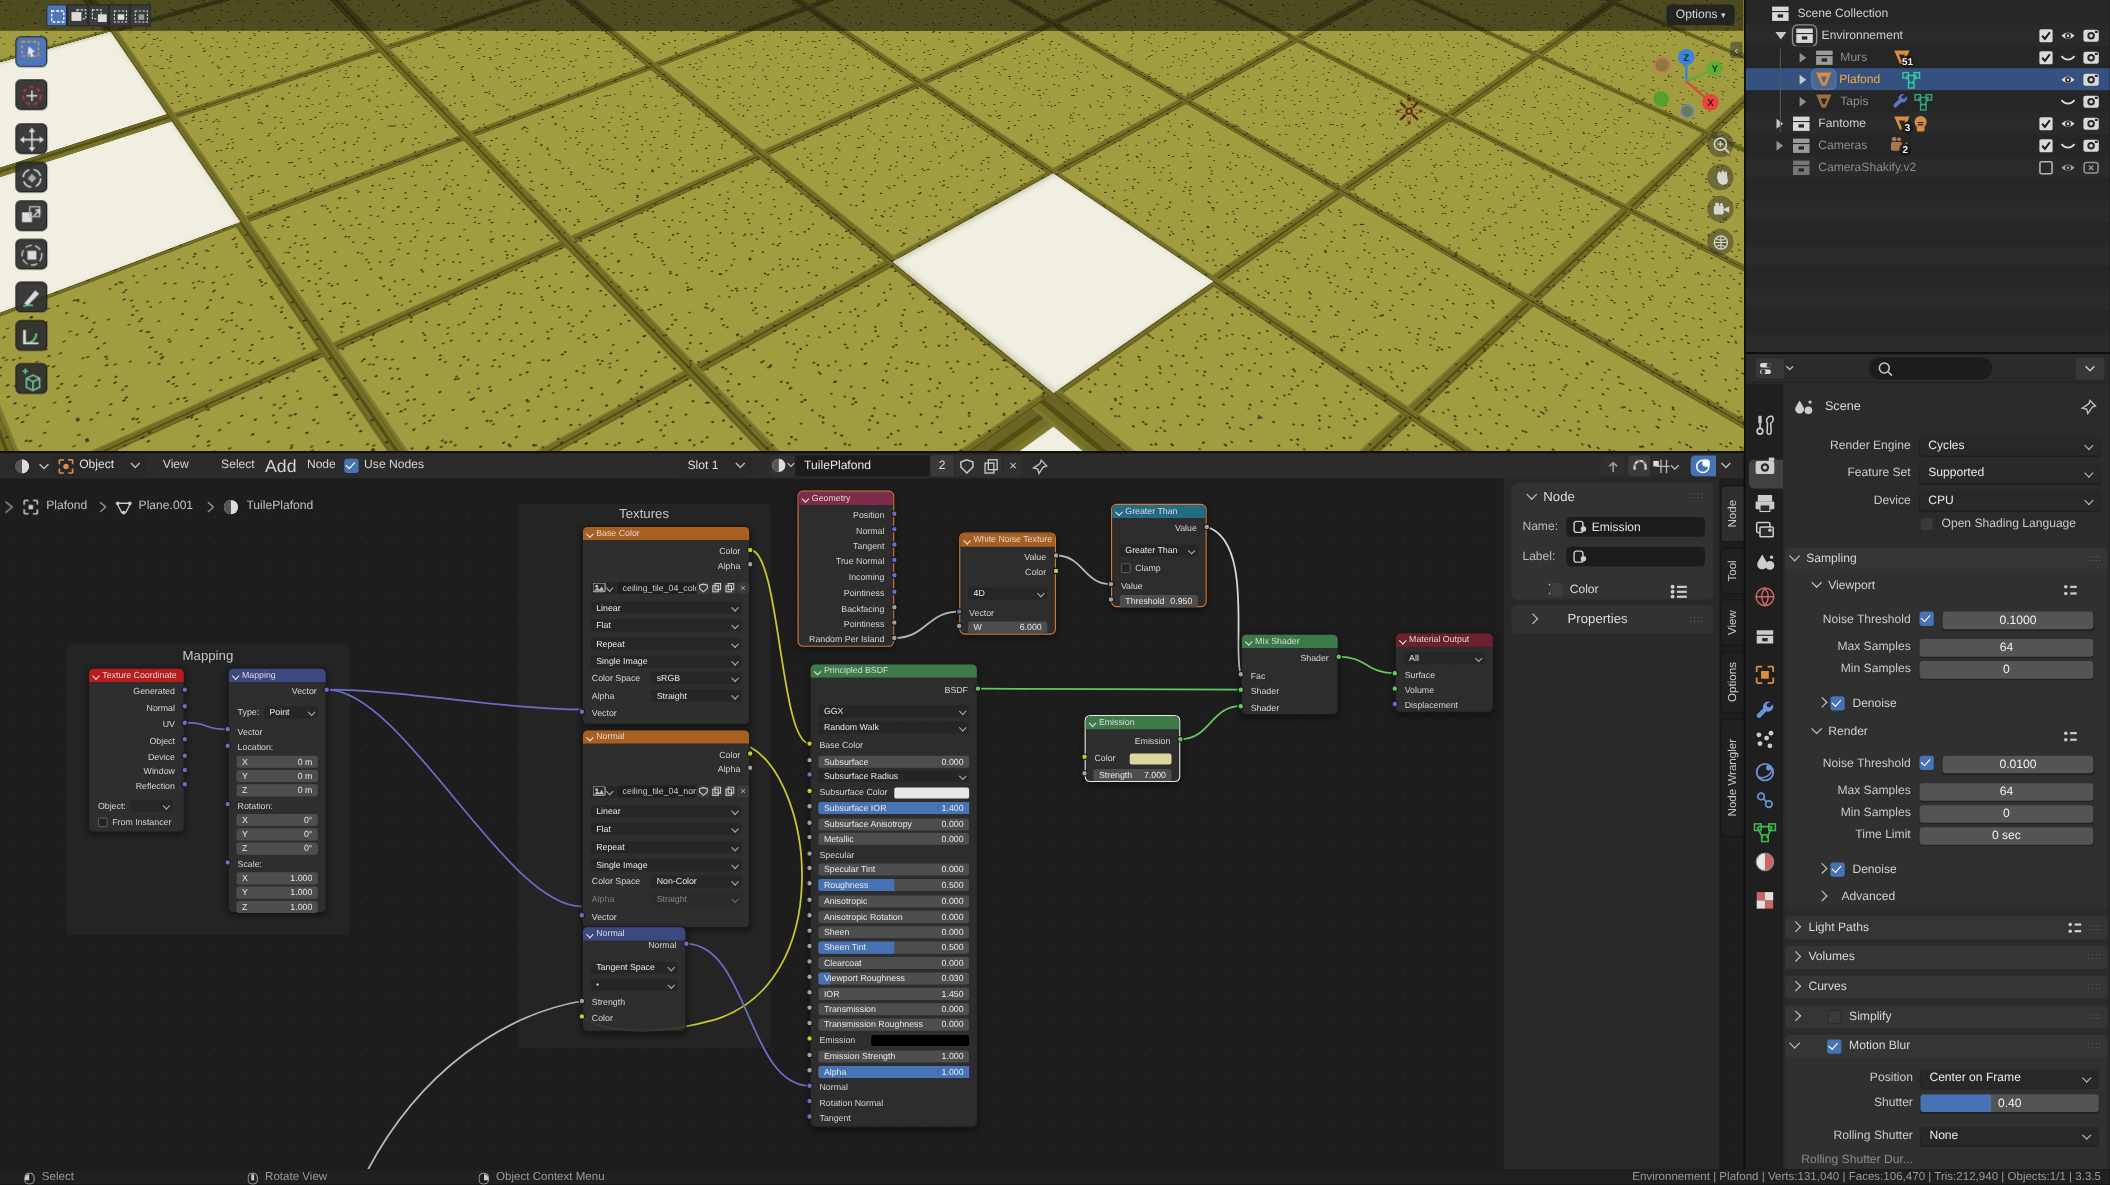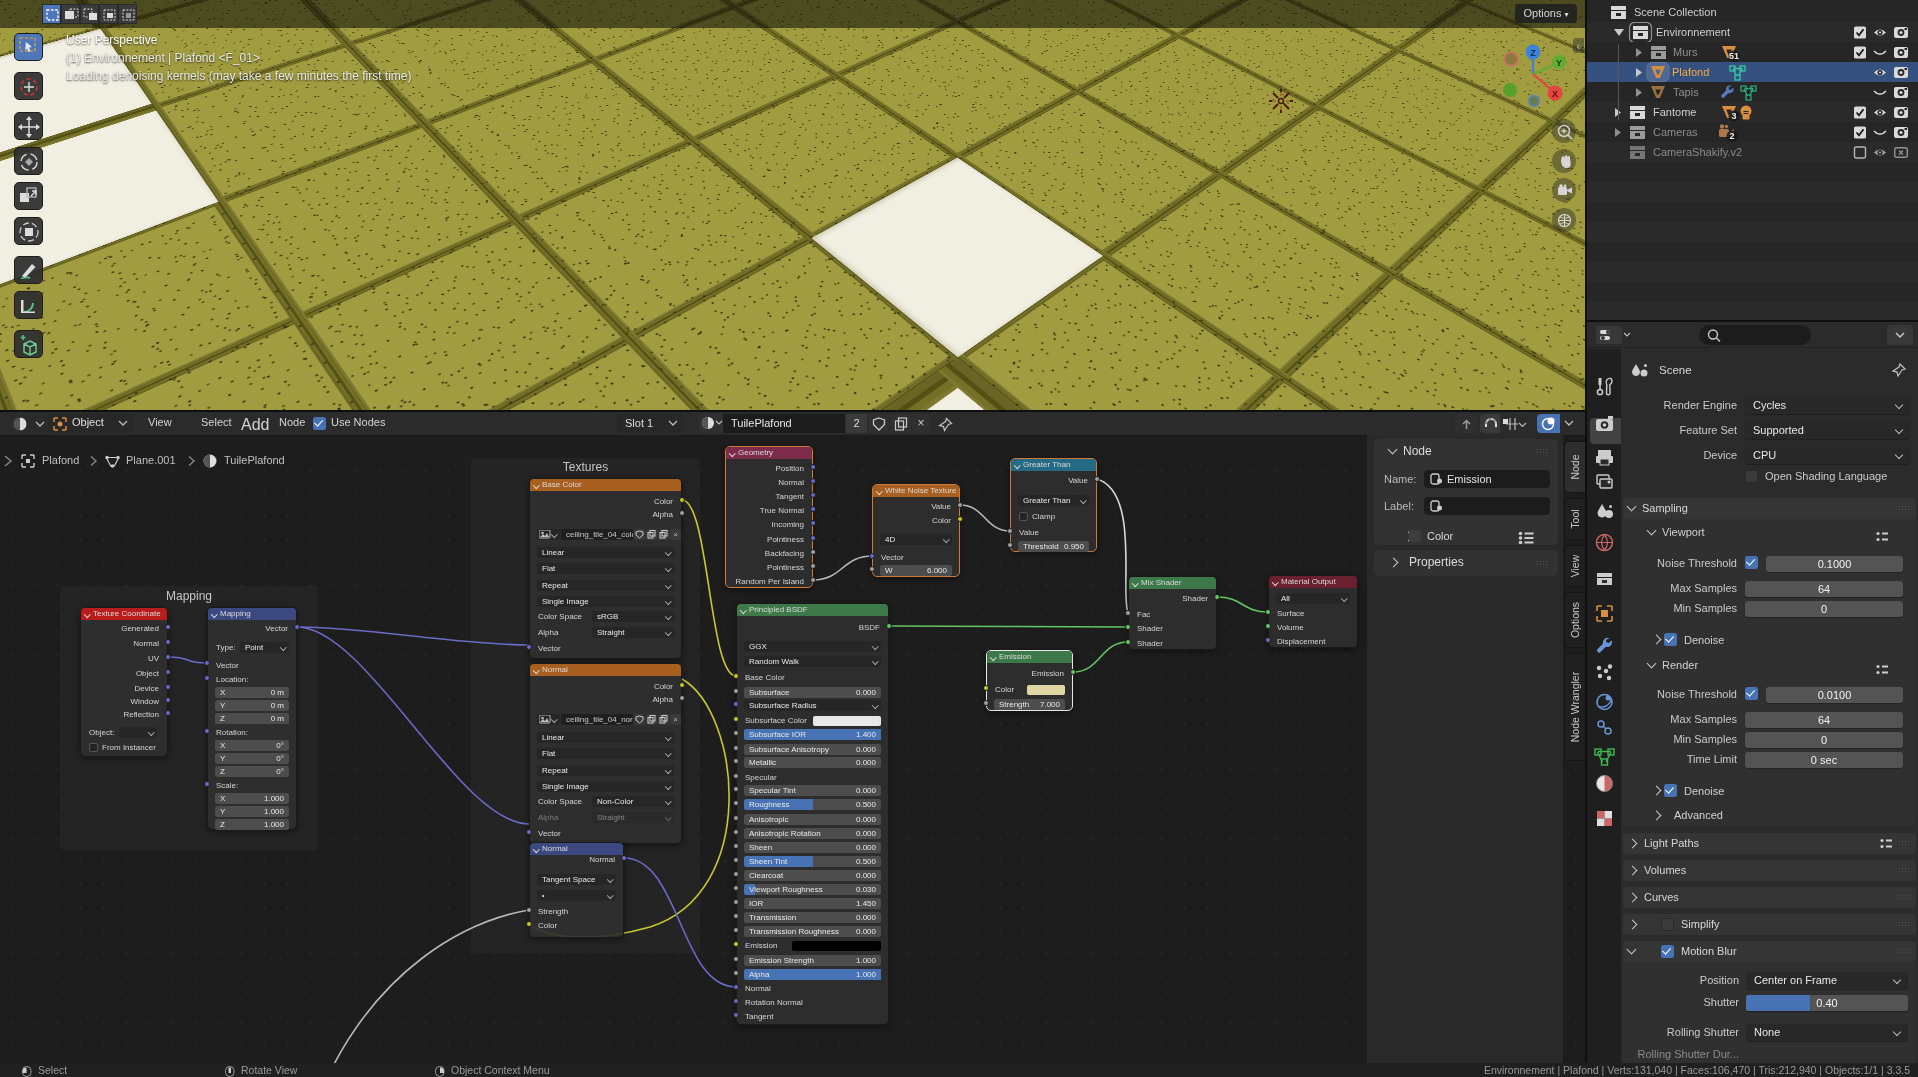--- a/index.html
+++ b/index.html
@@ -159,25 +159,20 @@
         </svg></div>
 <div class="tbtn" style="top:291px"><svg width="28" height="28">
           <path d="M6 21V8h2.5v13z" fill="#ddd"></path>
           <path d="M9 20a9 9 0 0 0 9-9" fill="none" stroke="#59c089" stroke-width="2"></path>
           <path d="M6 21h14v-1.5H6z" fill="#ddd"></path>
         </svg></div>
 <div class="tbtn" style="top:330px"><svg width="28" height="28">
           <path d="M8 4v5M5.5 6.5h5" stroke="#59c089" stroke-width="1.6"></path>
           <path d="M9 13l6-3 6 3v8l-6 3-6-3z M9 13l6 3 6-3 M15 16v8" fill="none" stroke="#6fcf97" stroke-width="1.4"></path>
         </svg></div>
-<div id="vptext" class="abs">
-        <div>User Perspective</div>
-        <div class="dim">(1) Environnement | Plafond &lt;F_01&gt;</div>
-        <div class="dim">Loading denoising kernels (may take a few minutes the first time)</div>
-      </div>
 <svg class="abs" style="left:1495px;top:35px" width="85" height="80">
 <line x1="38" y1="39" x2="38" y2="18" stroke="#3c84d8" stroke-width="2.2"></line>
 <line x1="38" y1="39" x2="63" y2="28" stroke="#5fae33" stroke-width="2.2"></line>
 <line x1="38" y1="39" x2="59" y2="57" stroke="#e5443f" stroke-width="2.2"></line>
 <circle cx="38" cy="17" r="7.5" fill="#3c84d8"></circle>
         <text x="38" y="20.5" font-size="9" fill="#103050" text-anchor="middle" font-weight="bold">Z</text>
 <circle cx="64" cy="27" r="7" fill="#5fae33"></circle>
         <text x="64" y="30.5" font-size="9" fill="#1e3c10" text-anchor="middle" font-weight="bold">Y</text>
 <circle cx="60" cy="58" r="7.5" fill="#e5443f"></circle>
         <text x="60" y="61.5" font-size="9" fill="#5a100e" text-anchor="middle" font-weight="bold">X</text>
@@ -1348,21 +1343,21 @@
         <div class="abs" style="left:1427px;top:118px;font-size:11px;color:#d8d8d8">Color</div>
         <svg class="abs" style="left:1518px;top:119px" width="16" height="13">
           <circle cx="2.5" cy="2.5" r="1.8" fill="#ccc"></circle>
           <circle cx="2.5" cy="7" r="1.8" fill="#ccc"></circle>
           <circle cx="2.5" cy="11.5" r="1.8" fill="#ccc"></circle>
           <rect x="6.5" y="1.5" width="9" height="2" fill="#ccc"></rect>
           <rect x="6.5" y="6" width="9" height="2" fill="#ccc"></rect>
           <rect x="6.5" y="10.5" width="9" height="2" fill="#ccc"></rect>
         </svg>
         <div class="abs" style="left:1374px;top:138px;width:184px;height:26px;background:#323232;border-radius:5px"></div>
-        <div class="abs" style="left:1384px;top:143px;font-size:12px;color:#dcdcdc"><span class="caret right"></span><span style="margin-left:4px">Properties</span></div>
+        <div class="abs" style="left:1384px;top:143px;font-size:12px;color:#dcdcdc"><span class="caret right"></span><span style="margin-left:20px">Properties</span></div>
         <div class="grip" style="left:1536px;top:149px;right:auto">:::: </div>
         <div class="ntab on" style="left:1564px;top:29px;height:52px"></div>
         <div class="vtext" style="left:1549px;top:47px;width:52px;height:16px;font-size:10.5px;color:#c8c8c8;text-align:center;line-height:16px">Node</div>
         <div class="ntab" style="left:1564px;top:86px;height:42px"></div>
         <div class="vtext" style="left:1554px;top:99px;width:42px;height:16px;font-size:10.5px;color:#c8c8c8;text-align:center;line-height:16px">Tool</div>
         <div class="ntab" style="left:1564px;top:133px;height:42px"></div>
         <div class="vtext" style="left:1554px;top:146px;width:42px;height:16px;font-size:10.5px;color:#c8c8c8;text-align:center;line-height:16px">View</div>
         <div class="ntab" style="left:1564px;top:180px;height:56px"></div>
         <div class="vtext" style="left:1547px;top:200px;width:56px;height:16px;font-size:10.5px;color:#c8c8c8;text-align:center;line-height:16px">Options</div>
         <div class="ntab" style="left:1564px;top:241px;height:108px"></div>

